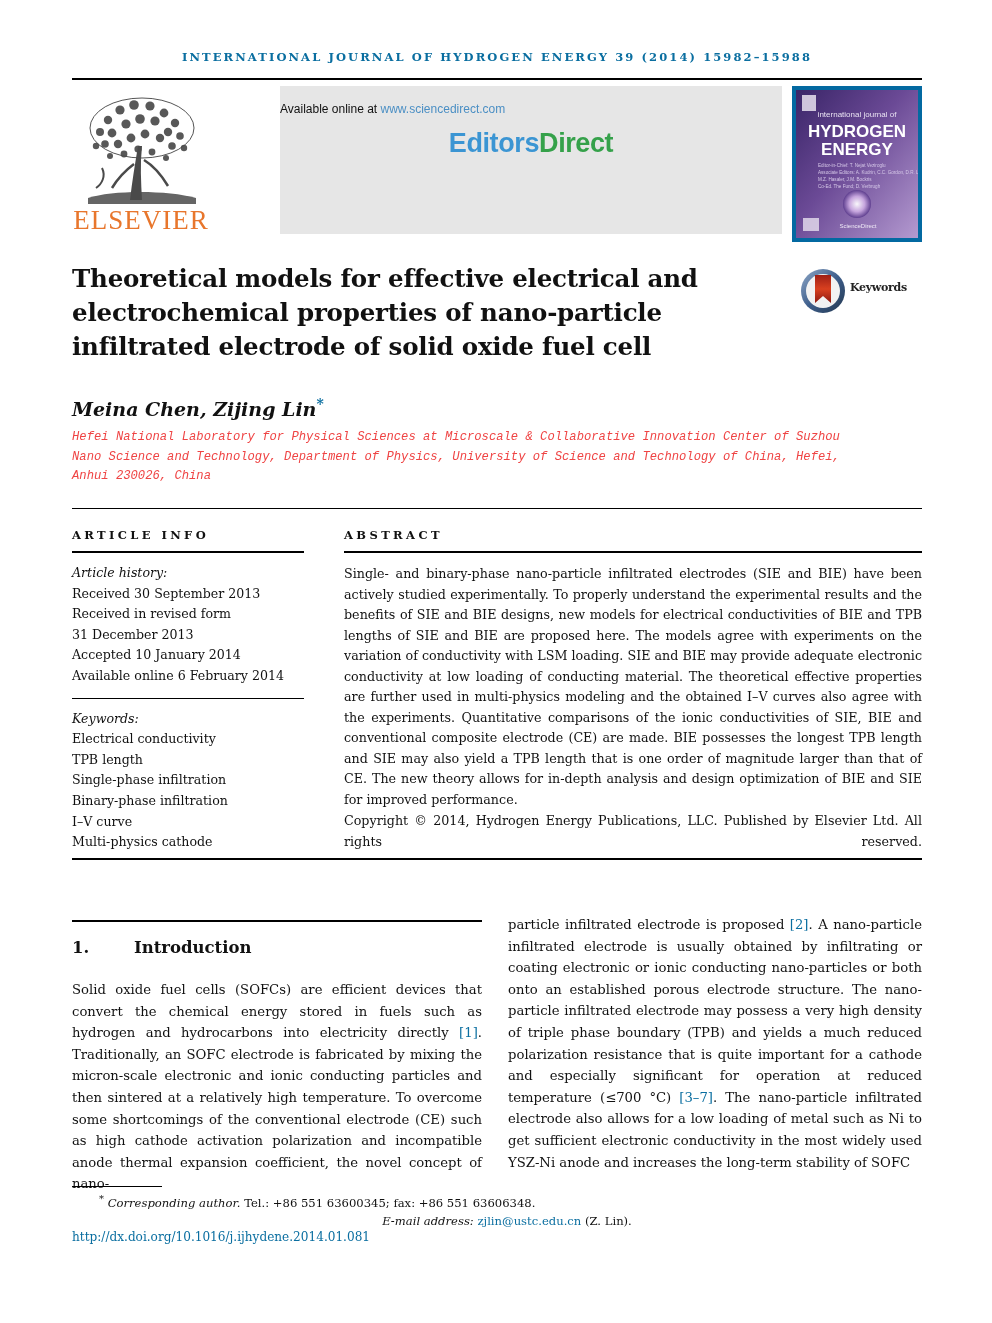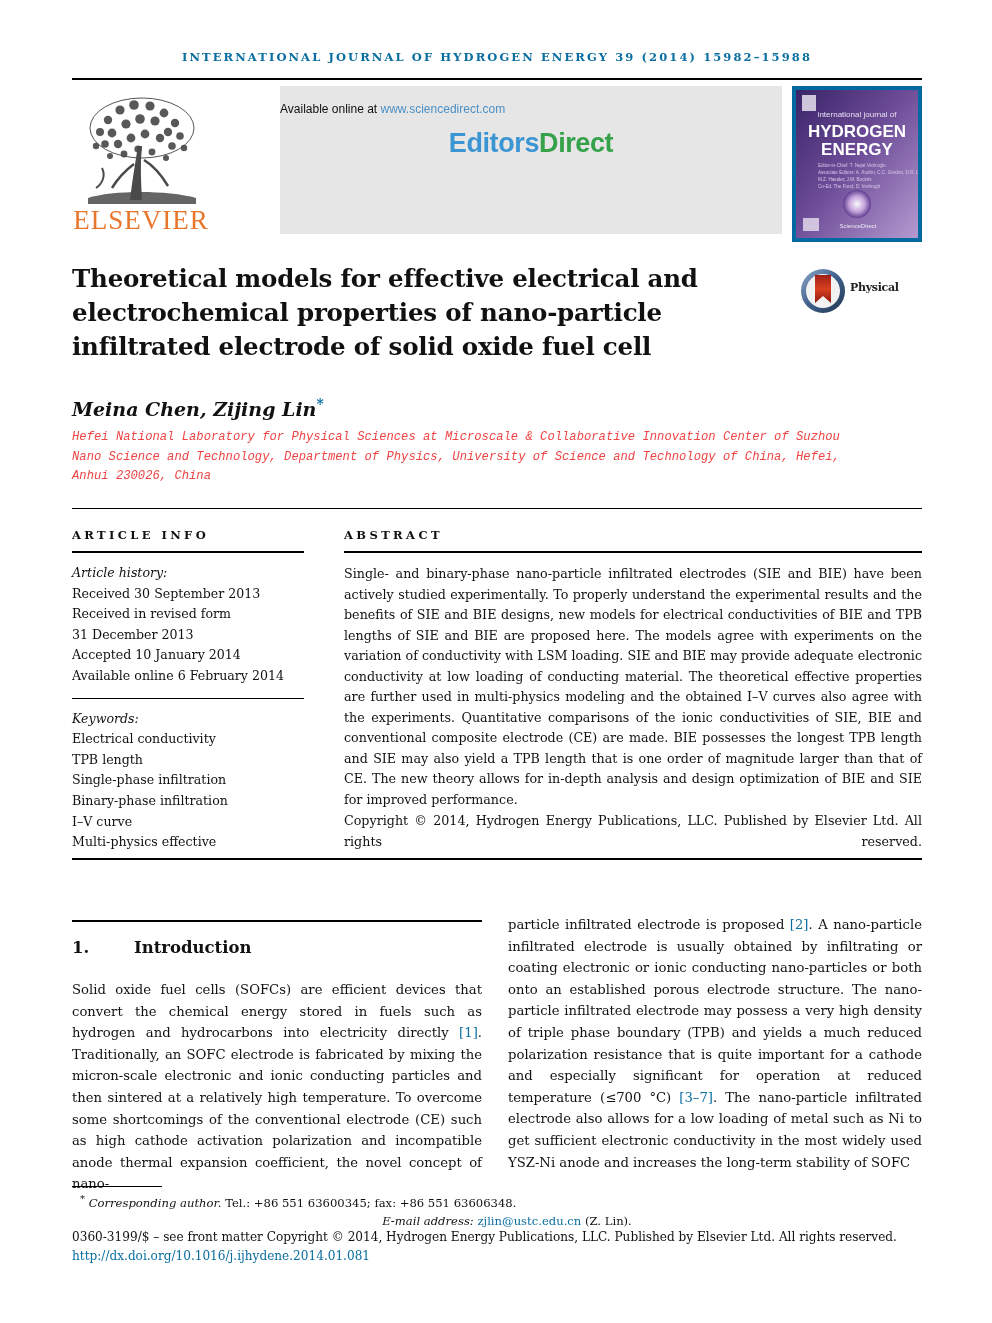--- a/index.html
+++ b/index.html
@@ -306,21 +306,21 @@
   .footnote {
     position: absolute;
     left: 72px;
     top: 1190px;
     width: 850px;
     font-family: "DejaVu Serif", "Liberation Serif", serif;
     font-size: 11.6px;
     line-height: 18.5px;
     color: #111;
   }
-  .footnote .ind { padding-left: 8px; }
+  .footnote .ind { padding-left: 8px; margin-left: 19px; }
   .footnote .ind2 { padding-left: 20px; text-align: center; }
   .footnote .star { font-size: 10px; vertical-align: super; }
   .footnote em { font-style: italic; }
   .footer-block {
     position: absolute;
     left: 72px;
     top: 1228px;
     width: 850px;
     font-family: "DejaVu Serif", "Liberation Serif", serif;
     font-size: 12.1px;
@@ -435,21 +435,21 @@
         <linearGradient id="cmb" x1="0" y1="0" x2="1" y2="1">
           <stop offset="0%" stop-color="#8fa8c8"></stop>
           <stop offset="50%" stop-color="#3f5f8c"></stop>
           <stop offset="100%" stop-color="#22374f"></stop>
         </linearGradient>
       </defs>
       <circle cx="23" cy="23" r="22" fill="url(#cmb)"></circle>
       <circle cx="23" cy="23" r="17" fill="#f2f2f2"></circle>
       <path d="M15 7 L31 7 L31 35 L23 28 L15 35 Z" fill="url(#cmr)"></path>
     </svg>
-    <div class="crossmark-label">Physical</div>
+    <div class="crossmark-label">Keywords</div>
   </div>
 
   <div class="authors">
     <span>Meina Chen, Zijing Lin</span><span class="star">*</span>
   </div>
   <div class="affil">Hefei National Laboratory for Physical Sciences at Microscale &amp; Collaborative Innovation Center of Suzhou Nano Science and Technology, Department of Physics, University of Science and Technology of China, Hefei, Anhui 230026, China</div>
 
   <div class="rule-info-top"></div>
 
   <div class="infocol">
@@ -464,21 +464,21 @@
       <div>Available online 6 February 2014</div>
     </div>
     <div class="hr-thin"></div>
     <div class="keywords">
       <div class="lbl">Keywords:</div>
       <div>Electrical conductivity</div>
       <div>TPB length</div>
       <div>Single-phase infiltration</div>
       <div>Binary-phase infiltration</div>
       <div>I–V curve</div>
-      <div>Multi-physics effective</div>
+      <div>Multi-physics cathode</div>
     </div>
   </div>
 
   <div class="abscol">
     <div class="secthead">ABSTRACT</div>
     <div class="hr-thick"></div>
     <div class="abstract-body">Single- and binary-phase nano-particle infiltrated electrodes (SIE and BIE) have been actively studied experimentally. To properly understand the experimental results and the benefits of SIE and BIE designs, new models for electrical conductivities of BIE and TPB lengths of SIE and BIE are proposed here. The models agree with experiments on the variation of conductivity with LSM loading. SIE and BIE may provide adequate electronic conductivity at low loading of conducting material. The theoretical effective properties are further used in multi-physics modeling and the obtained I–V curves also agree with the experiments. Quantitative comparisons of the ionic conductivities of SIE, BIE and conventional composite electrode (CE) are made. BIE possesses the longest TPB length and SIE may also yield a TPB length that is one order of magnitude larger than that of CE. The new theory allows for in-depth analysis and design optimization of BIE and SIE for improved performance.</div>
     <div class="copyline">Copyright © 2014, Hydrogen Energy Publications, LLC. Published by Elsevier Ltd. All rights reserved.</div>
   </div>
 
@@ -507,17 +507,16 @@
     <div class="ind">
       <span class="star">*</span>
       <em>Corresponding author.</em><span> Tel.: +86 551 63600345; fax: +86 551 63606348.</span>
     </div>
     <div class="ind2">
       <em>E-mail address: </em><a href="#" class="link">zjlin@ustc.edu.cn</a><span> (Z. Lin).</span>
     </div>
   </div>
 
   <div class="footer-block">
-    <div>0360-3199/$ – see front matter Copyright © 2014, Hydrogen Energy Publications, LLC. Published by Elsevier Ltd. All rights reserved.</div>
     <div><a href="#" class="link">http://dx.doi.org/10.1016/j.ijhydene.2014.01.081</a></div>
   </div>
 
 </div>
 
 </body></html>

